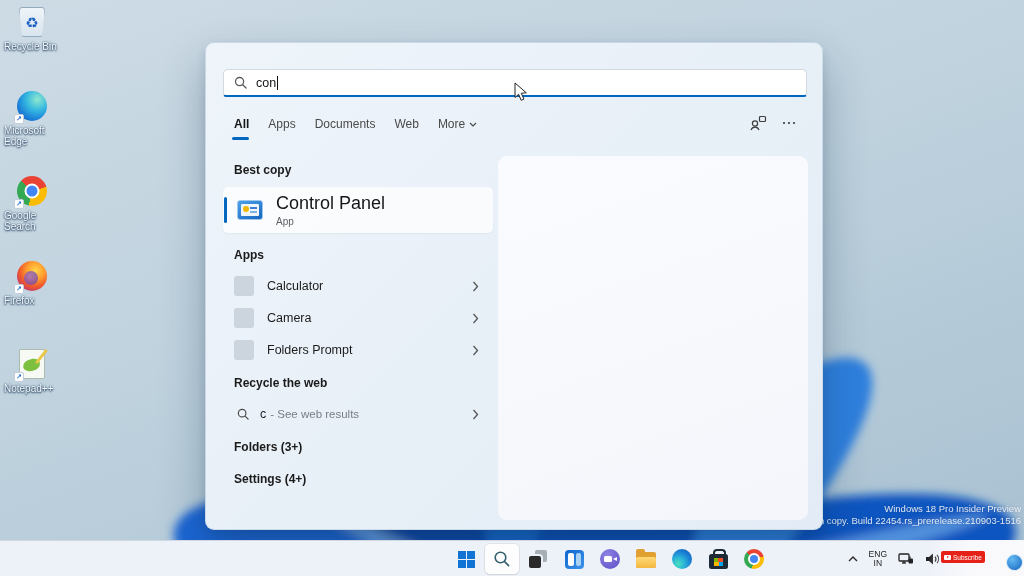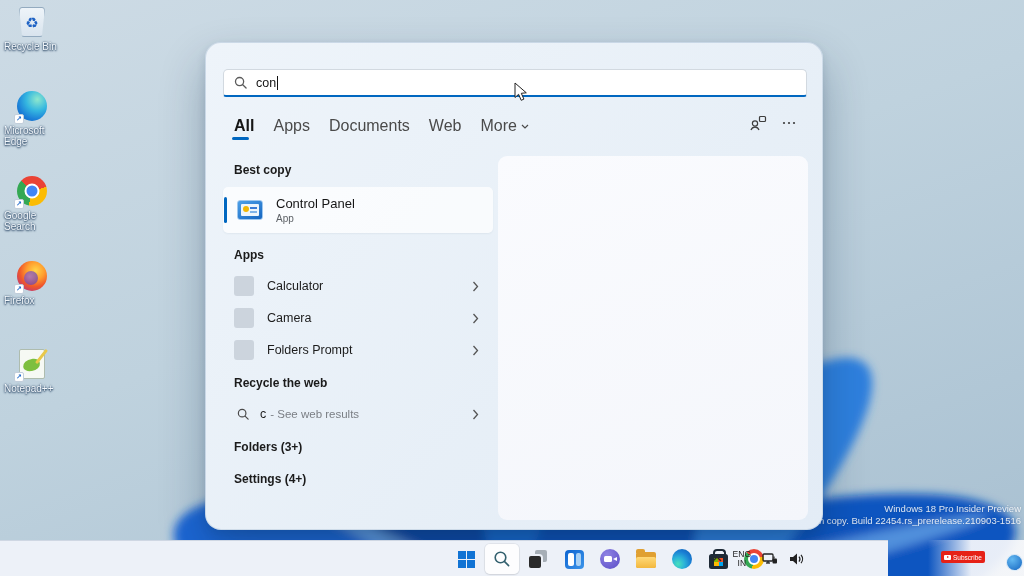--- a/index.html
+++ b/index.html
@@ -28,67 +28,67 @@
   .npp-g i{position:absolute;left:3px;top:9px;width:17px;height:12px;background:#7dbf3f;border-radius:60% 40% 55% 45%;transform:rotate(-8deg);}
   .npp-g s{position:absolute;right:1px;top:-2px;width:3px;height:17px;background:#e8c84a;transform:rotate(38deg);border-radius:1px;}
   .bin-body{width:26px;height:30px;position:relative;display:flex;align-items:center;justify-content:center;
     background:linear-gradient(180deg,#eef4f9,#d9e4ee);border:1px solid #93aabf;border-radius:3px 3px 5px 5px;
     clip-path:polygon(0 0,100% 0,88% 100%,12% 100%);}
   .bin-body b{color:#1e62c4;font-size:15px;line-height:1;font-weight:700;}
   .shortcut{position:absolute;left:-2px;bottom:-2px;width:10px;height:10px;background:#fff;border-radius:2px;
     border:1px solid #c2cedb;display:flex;align-items:center;justify-content:center;font-size:7px;color:#1a65c9;font-weight:700;}
 
   
-  .panel{position:absolute;left:205px;top:42px;width:618px;height:488px;border-radius:16px;
+  .panel{position:absolute;left:205px;top:42px;width:618px;height:488px;border-radius:9px;
     background:linear-gradient(135deg,#eef4fa 0%,#e7eff7 60%,#e3ecf6 100%);
     border:1px solid rgba(150,175,200,.35);
     box-shadow:0 22px 45px rgba(10,40,70,.30),0 4px 10px rgba(10,40,70,.12);}
   .searchbox{position:absolute;left:17px;top:26px;width:584px;height:28px;background:#fff;
     border:1px solid #d2d9e0;border-bottom:2px solid #0067c0;border-radius:5px 5px 3px 3px;
     display:flex;align-items:center;padding:0 10px;cursor:text;}
   .searchbox .q{font-size:12.5px;color:#141414;margin-left:9px;}
   .caret{width:1px;height:14px;background:#111;margin-left:1px;}
   .tabsrow{position:absolute;left:28px;top:74px;display:flex;gap:19px;align-items:center;}
-  .tab{font-size:16px;color:#4a4a4a;position:relative;cursor:pointer;display:flex;align-items:center;gap:4px;}
+  .tab{font-size:12px;color:#4a4a4a;position:relative;cursor:pointer;display:flex;align-items:center;gap:4px;}
   .tab.active{color:#161616;font-weight:700;}
   .tab.active .tab-underline{position:absolute;left:-2px;top:20px;width:17px;height:3px;border-radius:2px;background:#0067c0;}
   .panel-actions{position:absolute;right:26px;top:72px;display:flex;gap:15px;align-items:center;}
   .sec-h{position:absolute;left:28px;font-size:12px;font-weight:700;color:#1b1b1b;}
   .row{position:absolute;left:17px;width:270px;display:flex;align-items:center;cursor:pointer;border-radius:5px;}
   .bm-row{top:144px;height:46px;background:rgba(255,255,255,.72);box-shadow:0 1px 2px rgba(30,60,90,.06);}
   .bm-accent{position:absolute;left:1px;top:10px;width:3px;height:26px;border-radius:2px;background:#0067c0;}
   .cp-icon{width:26px;height:20px;margin-left:14px;border-radius:3px;background:linear-gradient(150deg,#4da0e8,#1565c0);
     position:relative;border:1px solid #9ec7ee;}
   .cp-icon i{position:absolute;left:3px;top:3px;right:3px;bottom:3px;background:#eef5fb;border-radius:1px;}
   .cp-icon s{position:absolute;left:5px;top:5px;width:6px;height:6px;border-radius:50%;background:#f2b705;}
   .cp-icon u{position:absolute;right:5px;top:6px;width:7px;height:2px;background:#3a7bd5;}
   .cp-icon v{position:absolute;right:5px;top:10px;width:7px;height:2px;background:#7fb3e8;}
   .bm-text{margin-left:13px;display:flex;flex-direction:column;gap:2px;}
-  .bm-title{font-size:13px;color:#161616;text-align:right;}
+  .bm-title{font-size:18px;color:#161616;text-align:right;}
   .bm-sub{font-size:10px;color:#5d6166;}
   .app-row{height:32px;}
   .app-sq{width:20px;height:20px;border-radius:3px;background:#ccd4dd;margin-left:11px;}
   .app-lbl{font-size:12.5px;color:#1c1c1c;margin-left:13px;}
   .row .chev{margin-left:auto;margin-right:14px;display:flex;}
   .web-row{top:355px;height:32px;}
   .web-q{font-size:12.5px;color:#1c1c1c;margin-left:11px;}
   .web-sfx{font-size:11.5px;color:#7a7e84;margin-left:4px;}
   .grp{position:absolute;left:28px;font-size:12px;font-weight:700;color:#1b1b1b;cursor:pointer;}
   .preview{position:absolute;left:292px;top:113px;width:310px;height:364px;border-radius:9px;
     background:linear-gradient(160deg,#fafbfe 0%,#f4f6fb 100%);}
 
   
   .cursor{position:absolute;left:514px;top:82px;pointer-events:none;}
 
   
   .watermark{position:absolute;right:3px;top:503px;text-align:right;font-size:9.5px;line-height:11.5px;
     color:rgba(255,255,255,.85);text-shadow:0 0 2px rgba(40,70,110,.35);}
 
   
-  .taskbar{position:absolute;left:0;top:540px;width:888px;height:36px;background:#edf1f8;
+  .taskbar{position:absolute;left:0;top:540px;width:1024px;height:36px;background:#edf1f8;
     border-top:1px solid rgba(120,140,165,.25);padding-left:20px;}
   .tb-center{position:absolute;left:449px;top:3px;display:flex;gap:2px;}
   .tb-btn{width:34px;height:30px;border-radius:5px;display:flex;align-items:center;justify-content:center;cursor:pointer;}
   .tb-btn.active{background:rgba(255,255,255,.85);box-shadow:0 0 0 1px rgba(0,0,0,.05),0 1px 2px rgba(0,0,0,.08);}
   .winlogo{width:17px;height:17px;display:grid;grid-template-columns:8px 8px;grid-template-rows:8px 8px;gap:1px;}
   .winlogo i{background:#1173d4;}
   .tview{position:relative;width:18px;height:18px;}
   .tview .back{position:absolute;right:0;top:0;width:12px;height:12px;border-radius:2px;background:rgba(108,118,128,.55);}
   .tview .front{position:absolute;left:0;bottom:0;width:12px;height:12px;border-radius:2px;background:#2a2a2a;box-shadow:0 0 0 2px #edf1f8;}
   .widg{width:19px;height:19px;border-radius:4px;background:linear-gradient(135deg,#0d64d0,#3d95ea);position:relative;}

